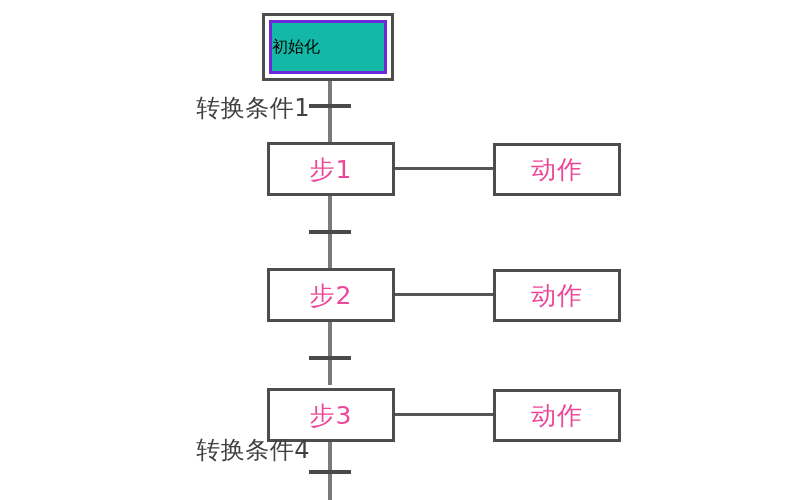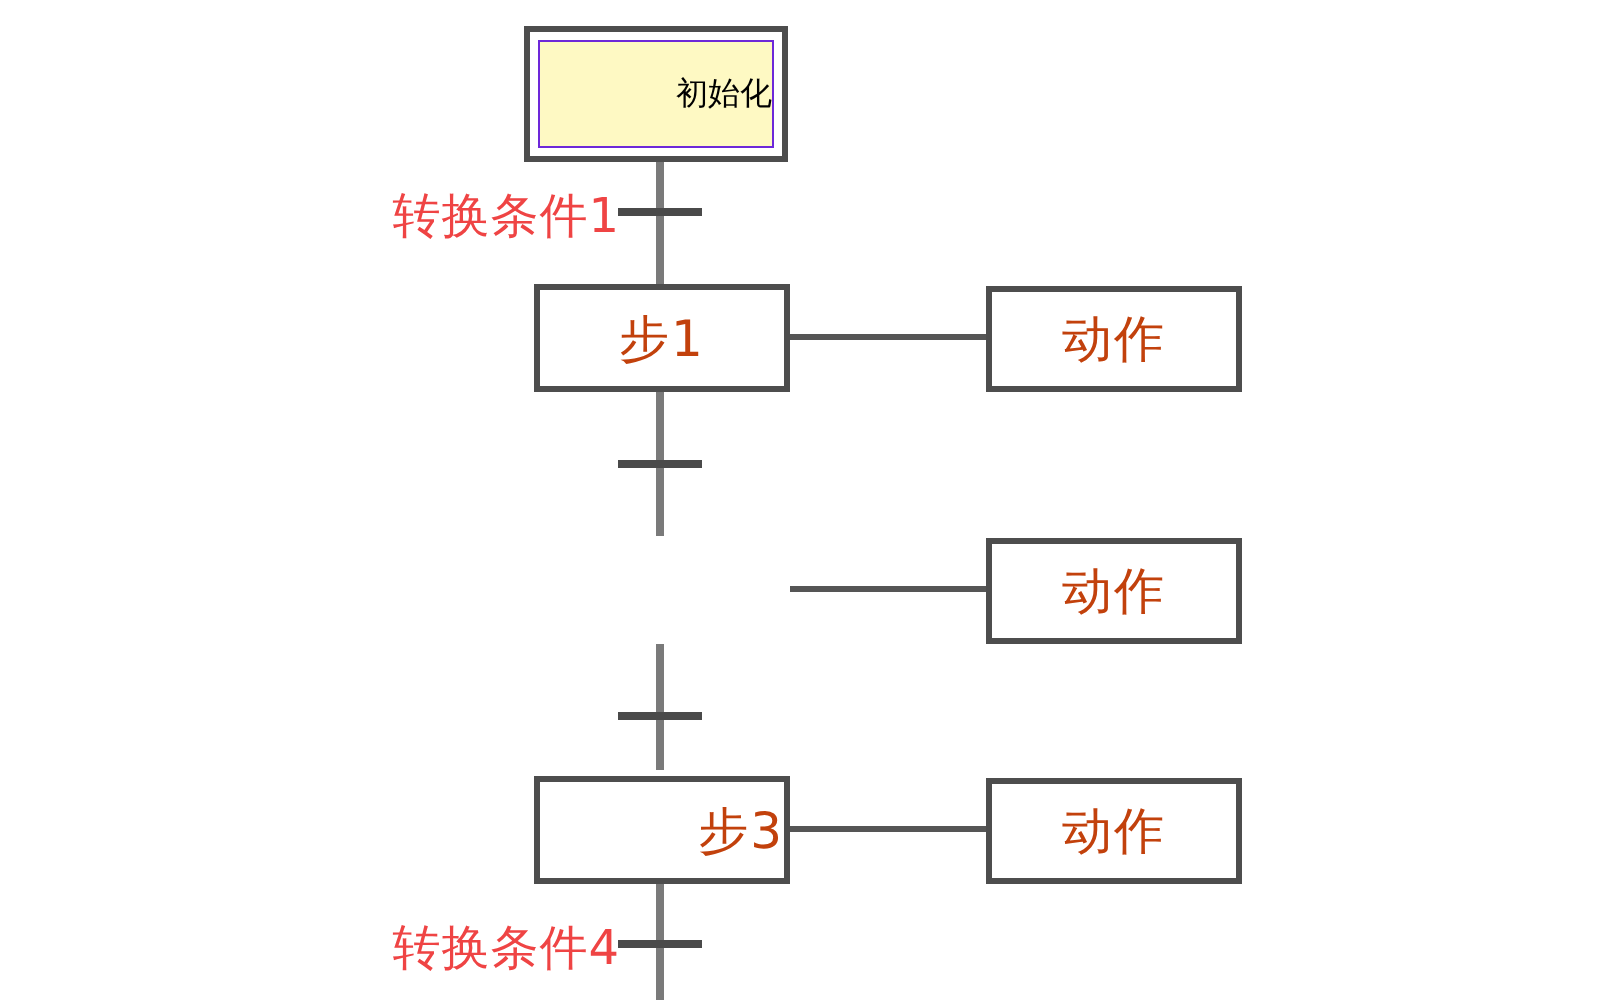--- a/index.html
+++ b/index.html
@@ -43,48 +43,48 @@
     box-sizing: border-box;
     background: #ffffff;
     border: 3px solid #4d4d4d;
     display: flex;
     align-items: center;
     justify-content: center;
   }
   .box .box-label {
     font-size: 25px;
     line-height: 1;
-    color: #c2410c;
+    color: #ec4899;
     letter-spacing: 1px;
     white-space: nowrap;
   }
   .box-outer {
     position: absolute;
     box-sizing: border-box;
     background: #ffffff;
     border: 3px solid #4d4d4d;
     padding: 4px;
   }
   .box-outer .box-inner {
     box-sizing: border-box;
     width: 100%;
     height: 100%;
-    background: #fef9c3;
-    border: 1px solid #6d28d9;
+    background: #14b8a6;
+    border: 3px solid #6d28d9;
     display: flex;
     align-items: center;
-    justify-content: flex-end;
+    justify-content: flex-start;
   }
 
   
   .cond-label {
     position: absolute;
     font-size: 24px;
     line-height: 1;
-    color: #ef4444;
+    color: #404040;
     white-space: nowrap;
     text-align: right;
     letter-spacing: 0.5px;
   }
 </style>
 </head>
 <body>
 
 <div id="diagram">
 
@@ -104,35 +104,38 @@
   </div>
   <div class="hline" style="left:395px; top:167px; width:98px;"></div>
   <div class="box" style="left:493px; top:143px; width:128px; height:53px;">
     <span class="box-label">动作</span>
   </div>
 
   <div class="vline" style="left:328px; top:196px; height:72px;"></div>
 
   <div class="tbar" style="left:309px; top:230px; width:42px;"></div>
 
+  <div class="box" style="left:267px; top:268px; width:128px; height:54px;">
+    <span class="box-label">步2</span>
+  </div>
   <div class="hline" style="left:395px; top:293px; width:98px;"></div>
   <div class="box" style="left:493px; top:269px; width:128px; height:53px;">
     <span class="box-label">动作</span>
   </div>
 
   <div class="vline" style="left:328px; top:322px; height:63px;"></div>
 
   <div class="tbar" style="left:309px; top:356px; width:42px;"></div>
 
-  <div class="box" style="left:267px; top:388px; width:128px; height:54px;justify-content:flex-end;">
+  <div class="box" style="left:267px; top:388px; width:128px; height:54px;">
     <span class="box-label">步3</span>
   </div>
   <div class="hline" style="left:395px; top:413px; width:98px;"></div>
   <div class="box" style="left:493px; top:389px; width:128px; height:53px;">
     <span class="box-label">动作</span>
   </div>
 
   <div class="vline" style="left:328px; top:442px; height:58px;"></div>
 
-  <div class="cond-label" style="left:110px; top:462px; width:200px;">转换条件4</div>
+  <div class="cond-label" style="left:110px; top:438px; width:200px;">转换条件4</div>
   <div class="tbar" style="left:309px; top:470px; width:42px;"></div>
 
 </div>
 
 </body></html>

